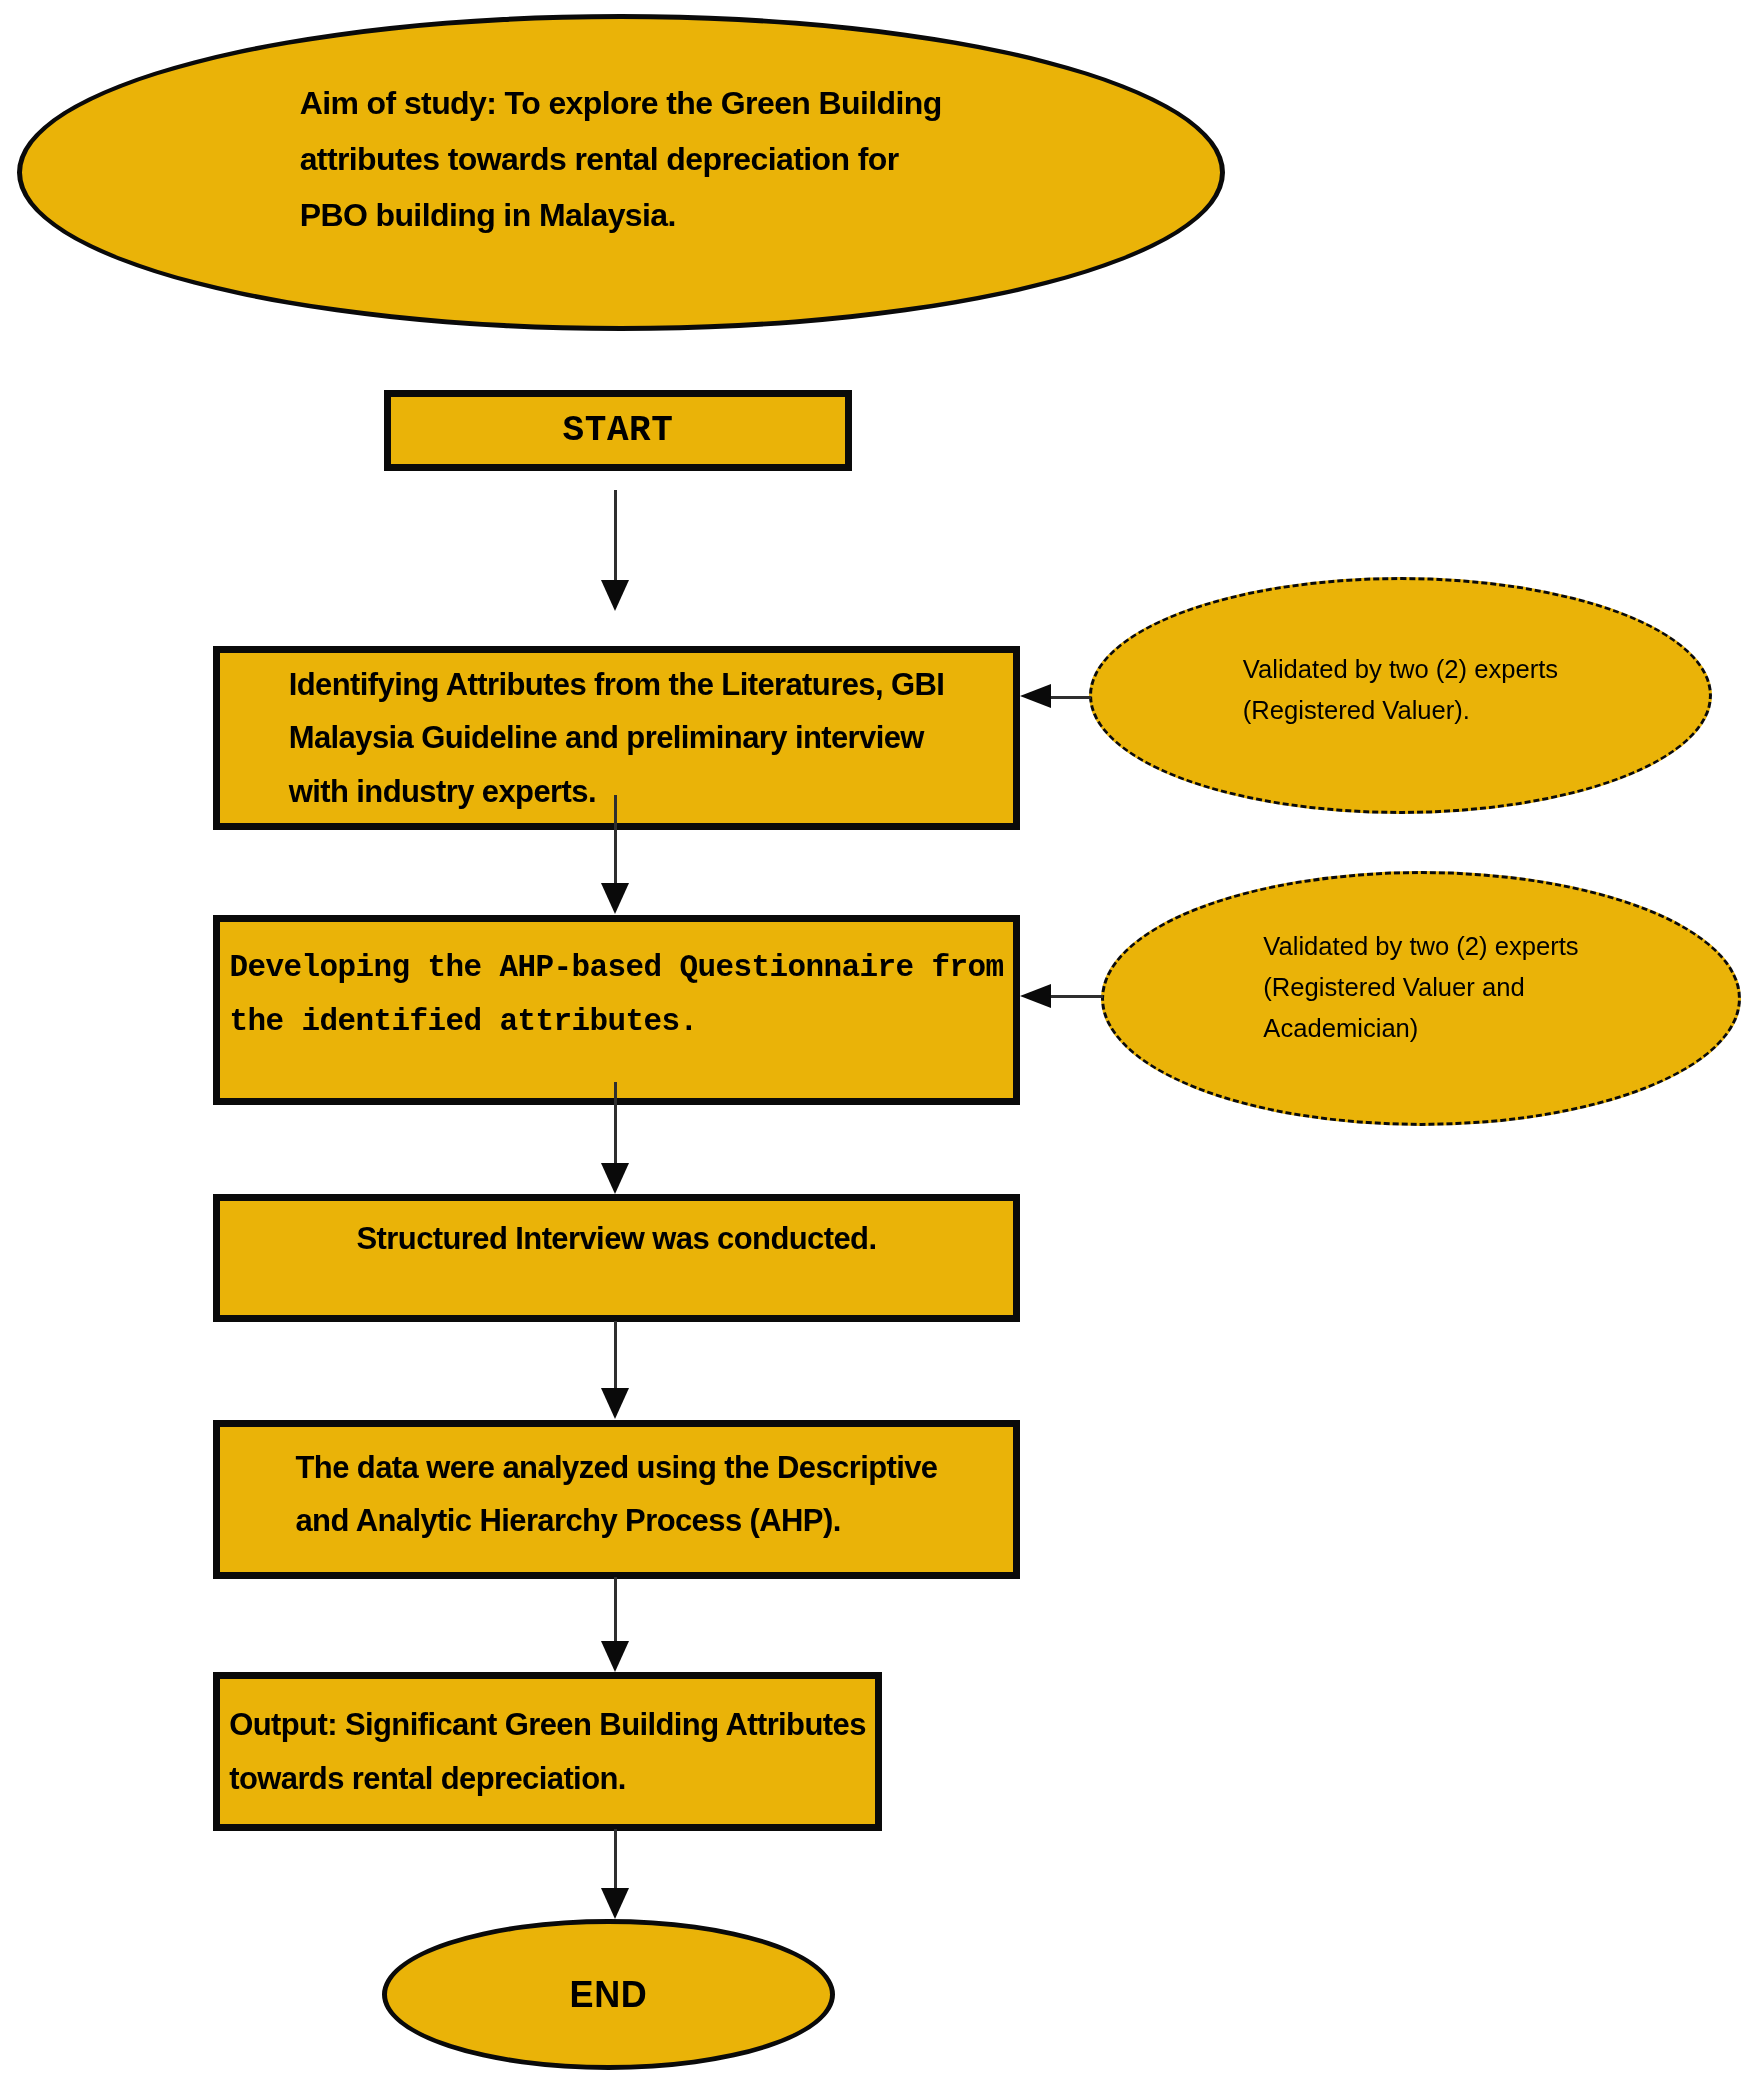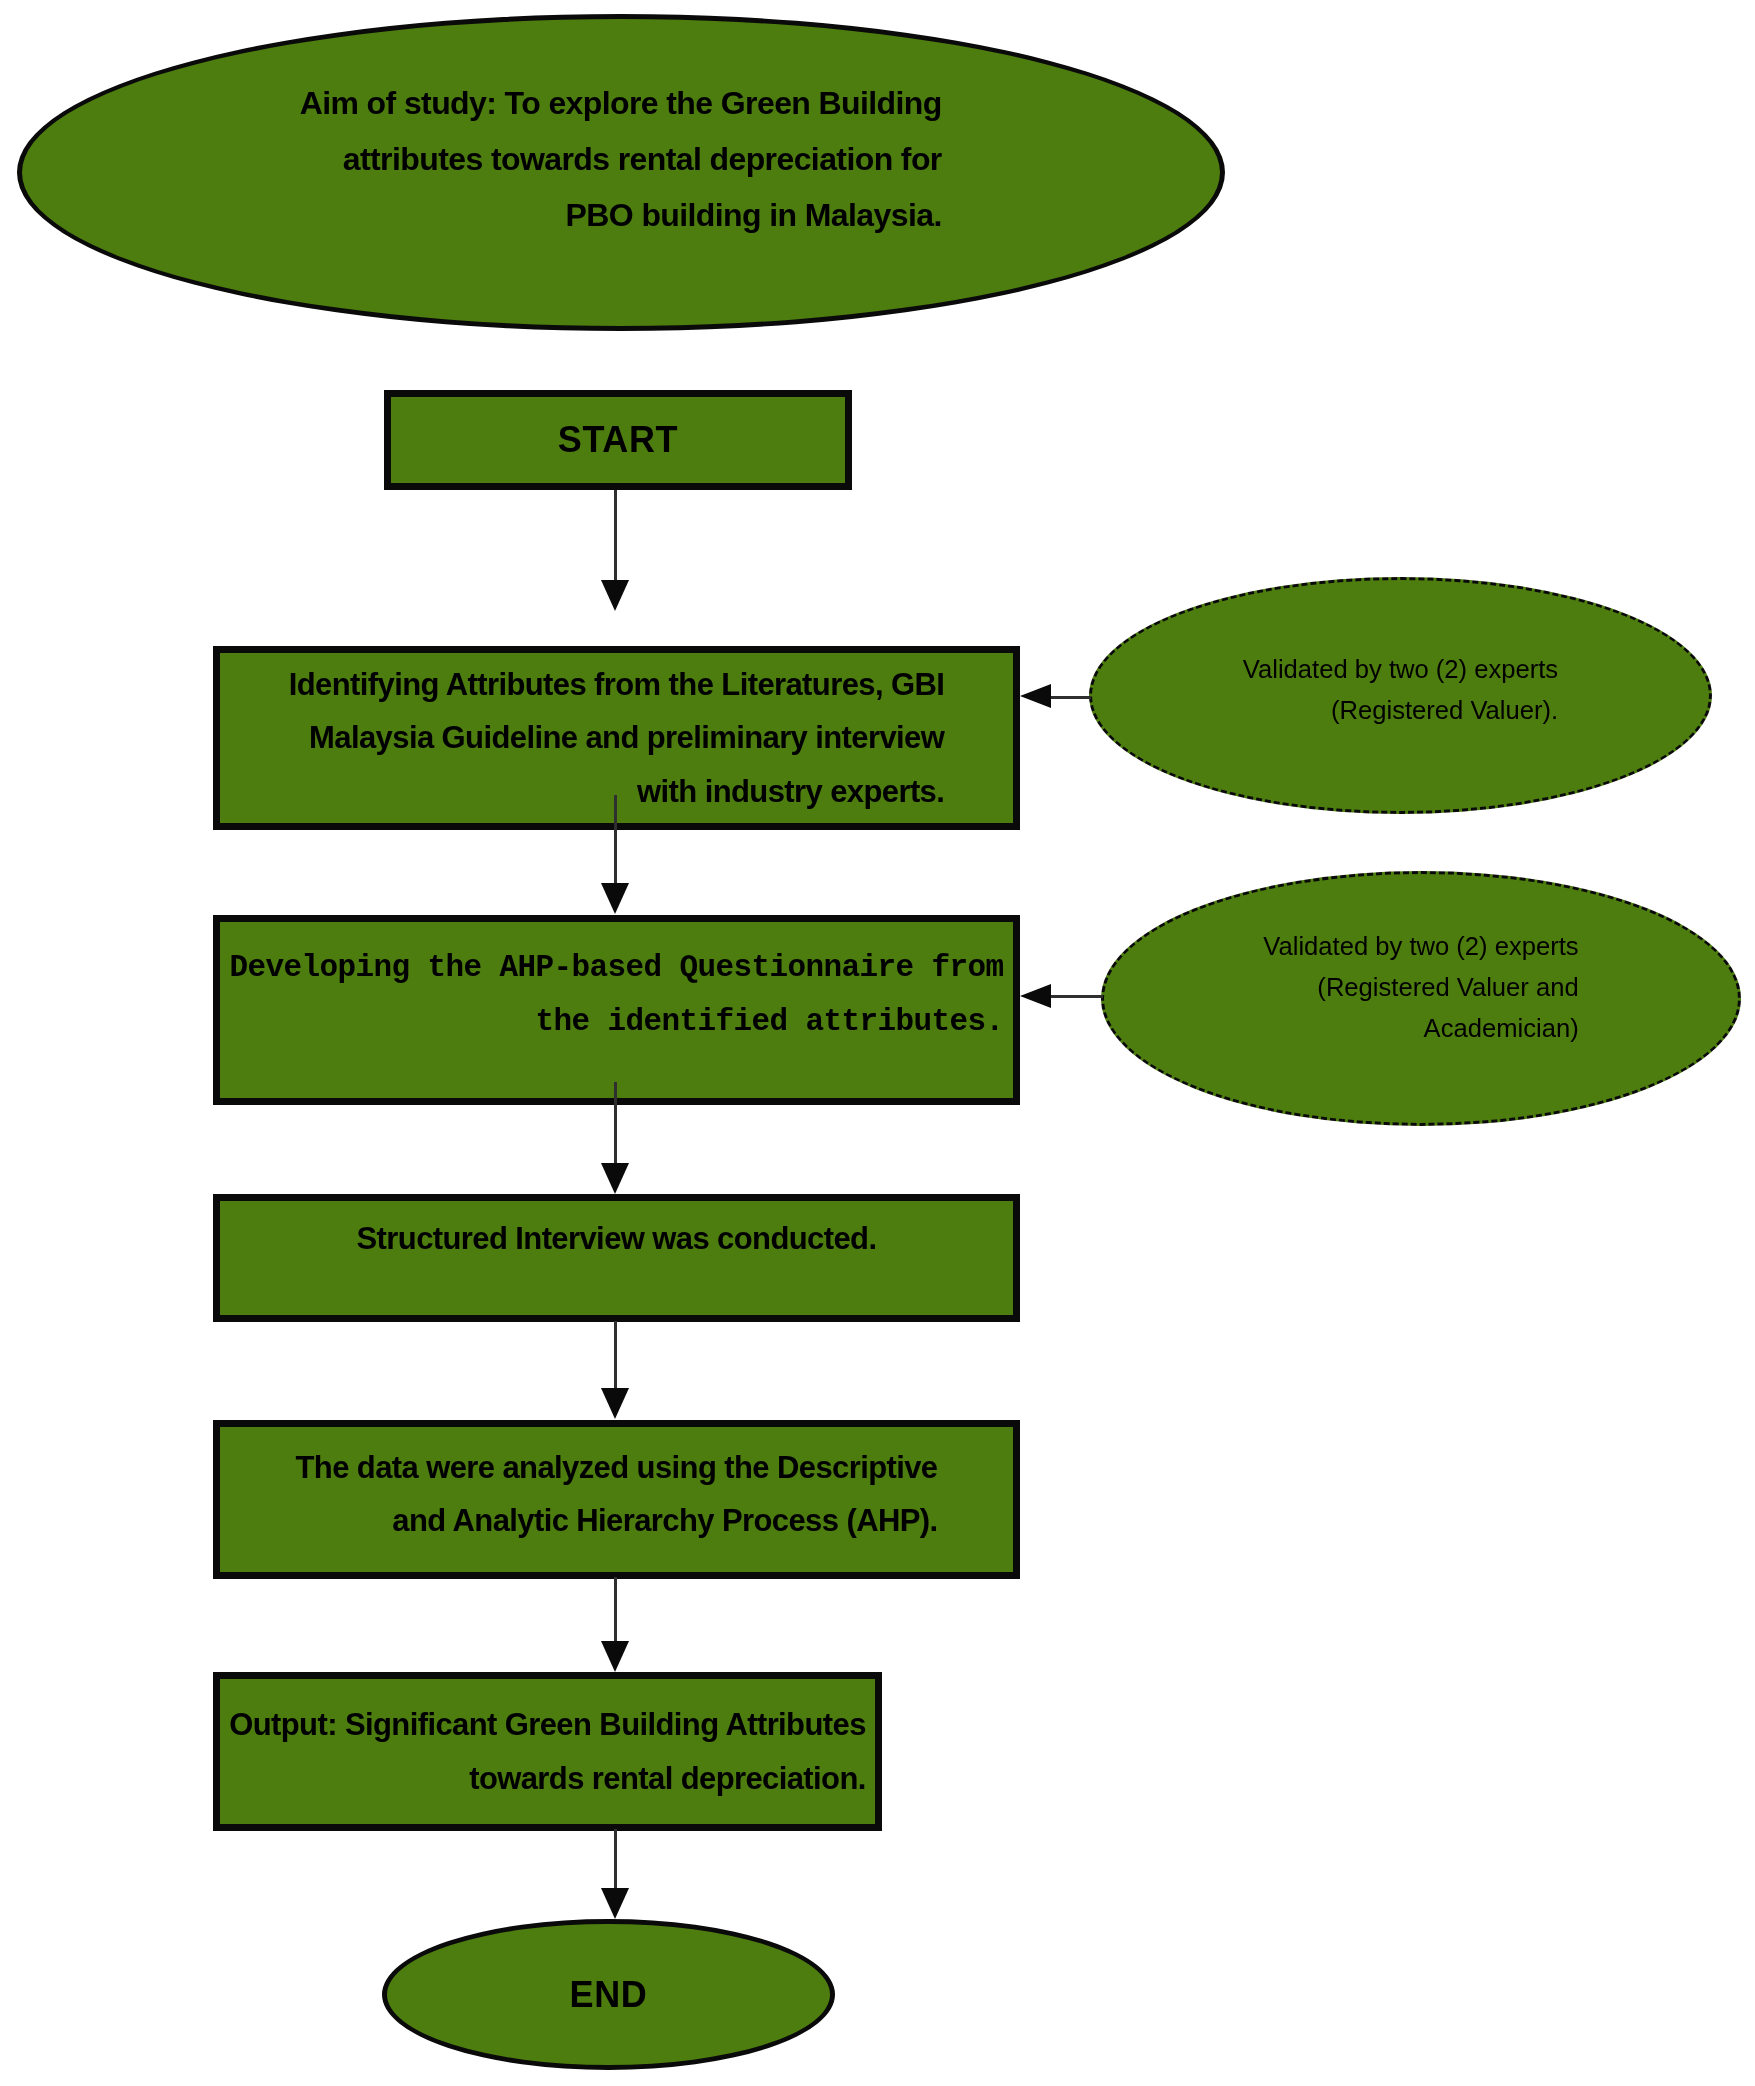--- a/index.html
+++ b/index.html
@@ -13,22 +13,22 @@
     position: relative;
     font-family: "Liberation Sans", sans-serif;
     color: #000;
   }
   .node {
     position: absolute;
     box-sizing: border-box;
     display: flex;
     align-items: center;
     justify-content: center;
-    text-align: right;
-    background: #4d7c0f;
+    text-align: left;
+    background: #eab308;
   }
   .rect   { border: 7.2px solid #0a0a0a; }
   .term   { border: 5px solid #0a0a0a; border-radius: 50%; }
   .dashed { border: 3.9px dashed #0a0a0a; border-radius: 50%; }
 
   .title-text {
     font-weight: bold; font-size: 32px; line-height: 1.75;
     letter-spacing: -0.6px; white-space: pre-line;
   }
   .step-text {
@@ -38,21 +38,21 @@
   .validation-text {
     font-weight: 400; font-size: 25.6px; line-height: 1.6;
     white-space: pre-line;
   }
   .terminator-text {
     font-weight: bold; font-size: 36px; letter-spacing: 0.6px;
   }
 
   
   #aim   { left: 16.7px;   top: 14px;   width: 1208px; height: 317px; padding: 0 122px 28px; }
-  #start { left: 384px;  top: 390px;  width: 468px;  height: 100px; }
+  #start { left: 384px;  top: 390px;  width: 468px;  height: 81px; font-family: Liberation Mono, monospace; }
   #step1 { left: 213px;  top: 646px; width: 807px; height: 184px; }
   #step2 { left: 213px;  top: 915px; width: 807px; height: 190px; padding-bottom: 31px; font-family: Liberation Mono, monospace; }
   #step3 { left: 213px;  top: 1194px; width: 807px; height: 128px; padding-bottom: 38px; }
   #step4 { left: 213px;  top: 1420px; width: 807px; height: 159px; padding-bottom: 11px; }
   #step5 { left: 213px;  top: 1672px; width: 669px; height: 159px; }
   #val1  { left: 1089px; top: 577px; width: 623px; height: 237px; padding: 0 50px 11px; }
   #val2  { left: 1101px; top: 871px; width: 640px; height: 255px; padding: 0 50px 22px; }
   #end   { left: 382px;  top: 1919px; width: 453px;  height: 151px; }
 
   

